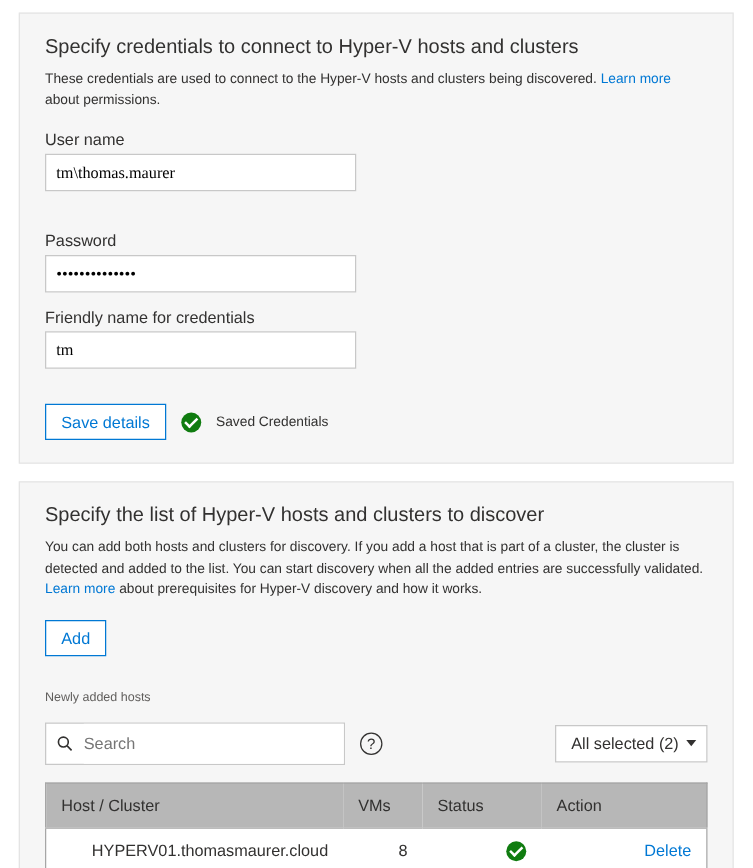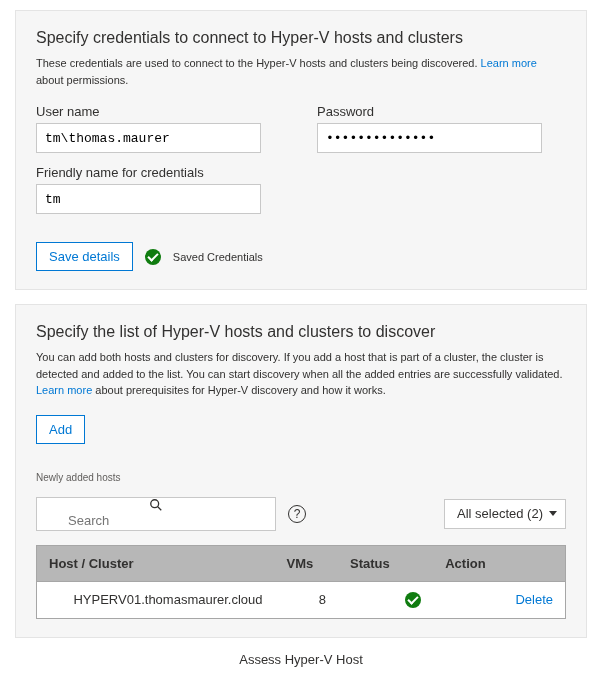--- a/index.html
+++ b/index.html
@@ -27,36 +27,37 @@
       font-size: 11px;
       color: #323130;
       line-height: 1.5;
       margin-bottom: 16px;
     }
     .link { color: #0078d4; cursor: pointer; }
     .form-row {
       display: flex;
       gap: 32px;
       margin-bottom: 12px;
+      flex-direction: column;
     }
     .form-group { flex: 1; }
     .form-label {
       display: block;
       font-size: 13px;
       color: #323130;
       margin-bottom: 4px;
     }
     .text-input {
-      width: 225px;
+      width: 249px;
       height: 30px;
       border: 1px solid #c8c8c8;
       background: #fff;
       padding: 0 8px;
       font-size: 13px;
-      font-family: Liberation Mono, monospace;
+      font-family: Liberation Serif, serif;
     }
     .btn-row {
       display: flex;
       align-items: center;
       gap: 12px;
       margin-top: 8px;
     }
     .btn {
       border: 1px solid #0078d4;
       background: #fff;
@@ -99,21 +100,20 @@
       margin-bottom: 14px;
     }
     .search-left { display: flex; align-items: center; gap: 12px; }
     .search-box {
       display: flex;
       align-items: center;
       border: 1px solid #c8c8c8;
       background: #fff;
       height: 34px;
       width: 240px;
-      flex-direction: column;
     }
     .search-icon {
       width: 30px;
       display: flex;
       align-items: center;
       justify-content: center;
       color: #605e5c;
     }
     .search-input {
       border: none;
@@ -156,21 +156,21 @@
       width: 100%;
       border-collapse: collapse;
       background: #fff;
       border: 1px solid #a6a6a6;
     }
     .hosts-table th {
       background: #b7b7b7;
       text-align: left;
       padding: 10px 12px;
       font-size: 13px;
-      font-weight: 700;
+      font-weight: 400;
       border-bottom: 1px solid #a6a6a6;
     }
     .hosts-table td {
       padding: 10px 12px;
       font-size: 13px;
       text-align: right;
     }
     .col-host { width: 45%; }
     .col-vms { width: 12%; }
     .col-status { width: 18%; }

